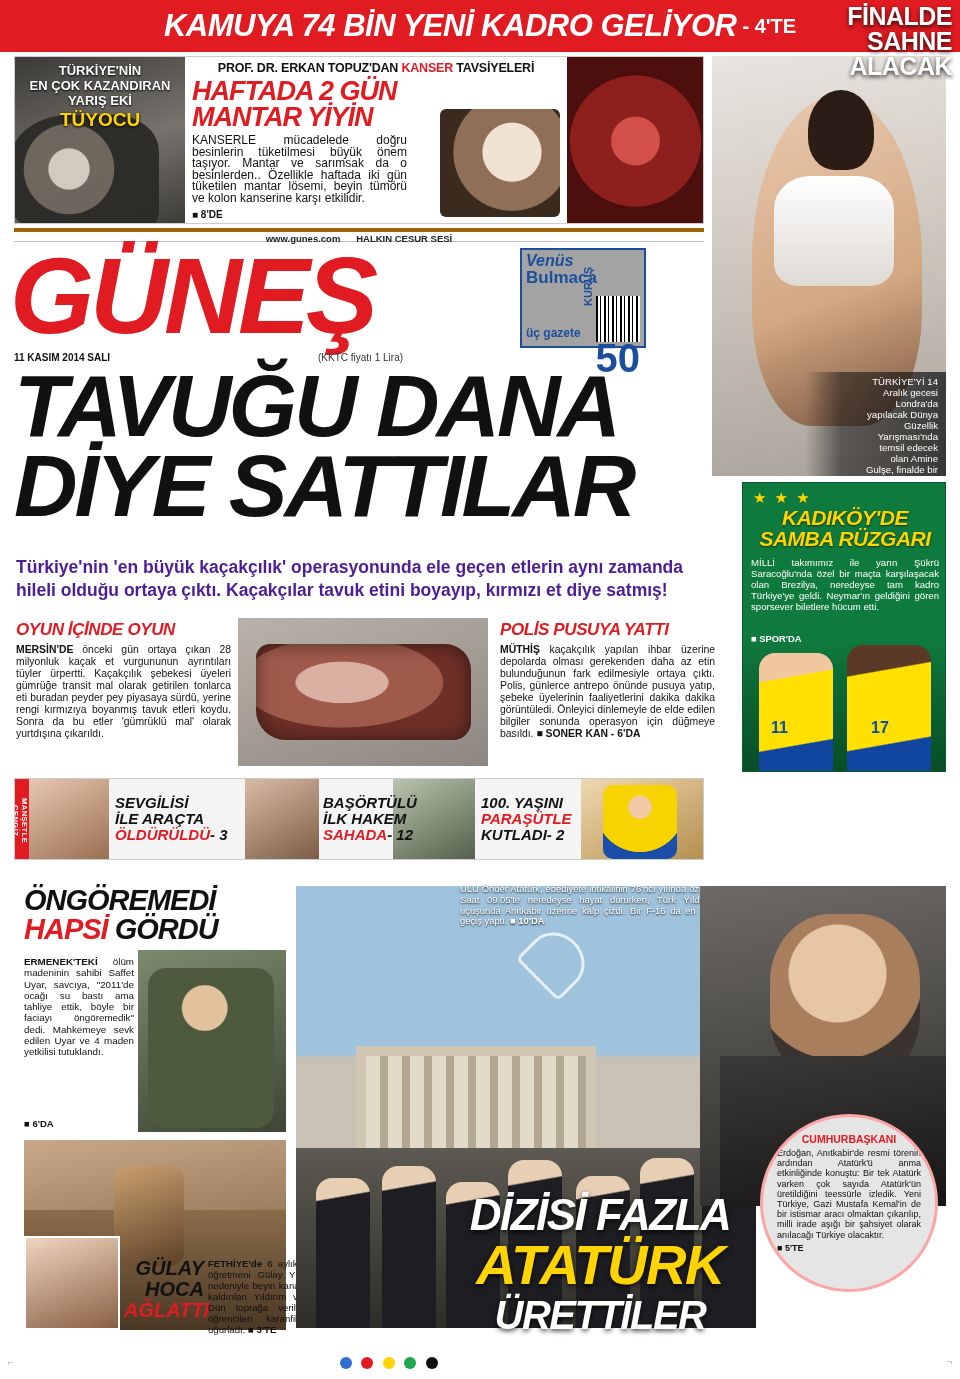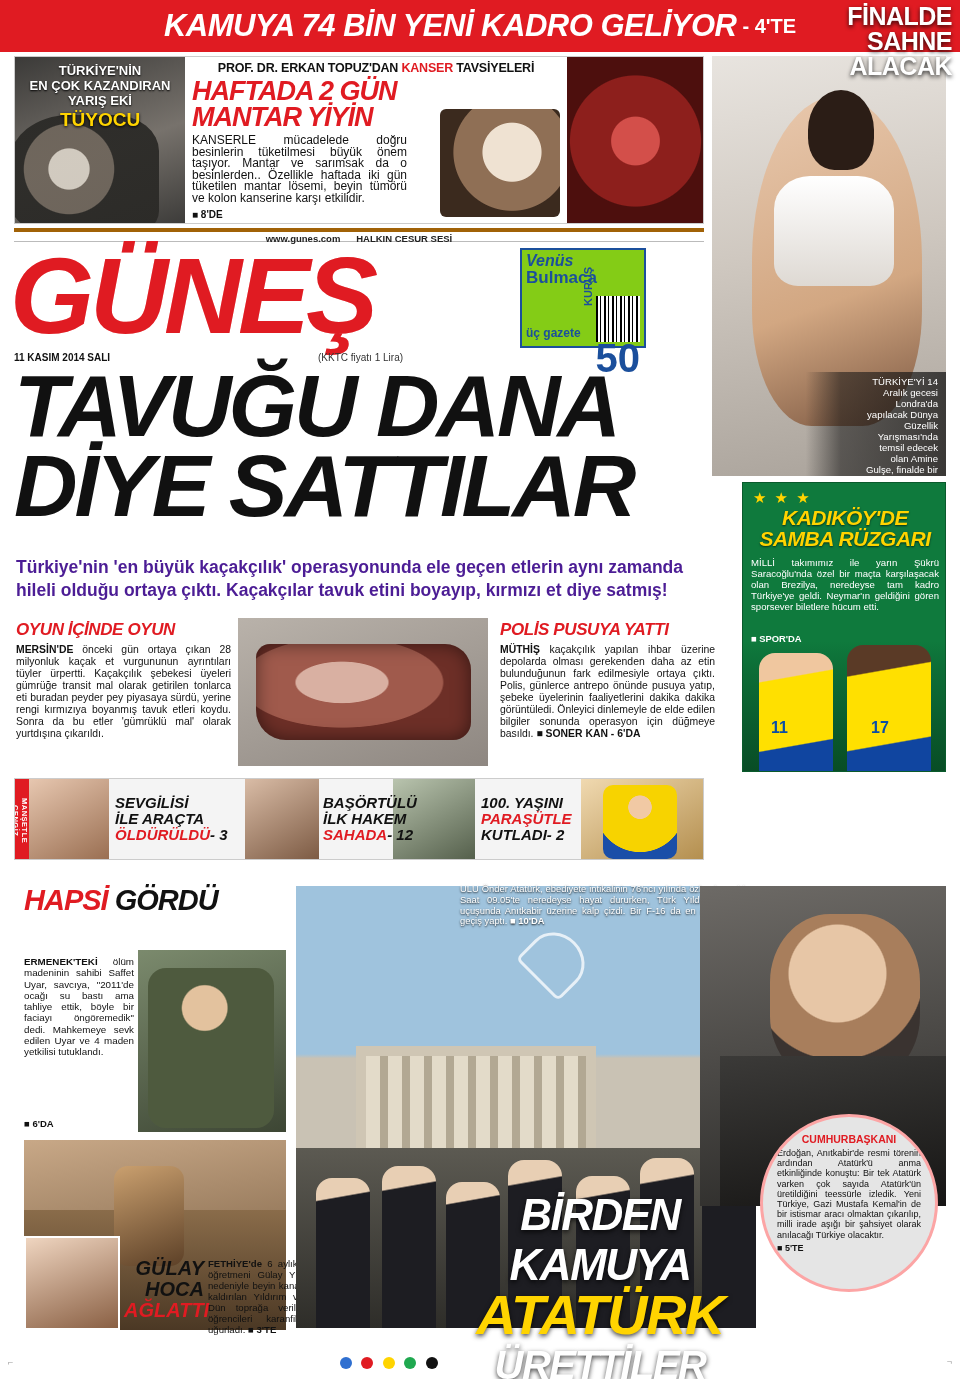--- a/index.html
+++ b/index.html
@@ -116,21 +116,21 @@
     letter-spacing:-4px;
   }
   .logo .shadow { position:absolute; left:0; top:0; color:#f8b8b8; }
   .logo .fg { position:absolute; left:0; top:0; color:#e01b22; }
   .date {
     position:absolute; left:14px; top:352px; font-size:10px; font-weight:bold;
   }
   .kktc { position:absolute; left:318px; top:352px; font-size:10px; color:#333; }
   .price-box {
     position:absolute; left:520px; top:248px; width:126px; height:100px;
-    border:2px solid #1b4f9c; color:#1b4f9c; background:#84cc16; padding:2px 4px;
+    border:2px solid #1b4f9c; color:#1b4f9c; background:#a3a3a3; padding:2px 4px;
   }
   .price-box .venus { font-weight:bold; font-style:italic; font-size:16px; color:#1b4f9c; }
   .price-box .bul { font-weight:bold; font-size:17px; line-height:16px; }
   .price-box .uc { font-size:12px; font-weight:bold;margin-top:40px; }
   .price-box .fifty { font-weight:bold; font-size:40px; line-height:36px;text-align:right; }
   .price-box .kurus { position:absolute; left:60px; top:56px; font-size:11px; font-weight:bold; transform:rotate(-90deg); transform-origin:left top; }
   .barcode { position:absolute; right:4px; top:46px; width:44px; height:46px;
     background:repeating-linear-gradient(90deg,#000 0 2px,#fff 2px 4px,#000 4px 5px,#fff 5px 8px); }
 
   
@@ -428,20 +428,21 @@
         <div>
           <span>KUTLADI</span><span>- 2</span>
         </div>
       </div>
     </div>
   </div>
 
   <div class="bottom"></div>
 
   <div class="bl-title">
+    <div>ÖNGÖREMEDİ</div>
     <div>
       <span class="red">HAPSİ</span><span> GÖRDÜ</span>
     </div>
   </div>
   <div class="bl-body">
     <span class="lead">ERMENEK'TEKİ</span><span> ölüm madeninin sahibi Saffet Uyar, savcıya, "2011'de ocağı su bastı ama tahliye ettik, böyle bir faciayı öngöremedik" dedi. Mahkemeye sevk edilen Uyar ve 4 maden yetkilisi tutuklandı.</span>
   </div>
   <div class="bl-ref">■ 6'DA</div>
   <div class="bl-photo">
     <div class="soldier"></div>
@@ -481,21 +482,21 @@
     <span>ULU Önder Atatürk, ebediyete intikalinin 76'ncı yılında özlemle anıldı. Saat 09.05'te neredeyse hayat dururken, Türk Yıldızları saygı uçuşunda Anıtkabir üzerine kalp çizdi. Bir F-16 da en düşük hızla geçiş yaptı.</span>
     <span class="ref">■ 10'DA</span>
   </div>
 
   <div class="erdogan">
     <div class="face"></div>
     <div class="suit"></div>
   </div>
 
   <div class="big-bottom-title">
-    <span class="w">BİRDEN KAMUYA</span>
+    <span class="w">DİZİSİ FAZLA</span>
     <span class="y">ATATÜRK</span>
     <span class="w2">ÜRETTİLER</span>
   </div>
 
   <div class="cb-circle">
     <h4>CUMHURBAŞKANI</h4>
     <p>Erdoğan, Anıtkabir'de resmi törenin ardından Atatürk'ü anma etkinliğinde konuştu: Bir tek Atatürk varken çok sayıda Atatürk'ün üretildiğini teessürle izledik. Yeni Türkiye, Gazi Mustafa Kemal'in de bir istismar aracı olmaktan çıkarılıp, milli irade aşığı bir şahsiyet olarak anılacağı Türkiye olacaktır.</p>
     <div class="ref">■ 5'TE</div>
   </div>
 

